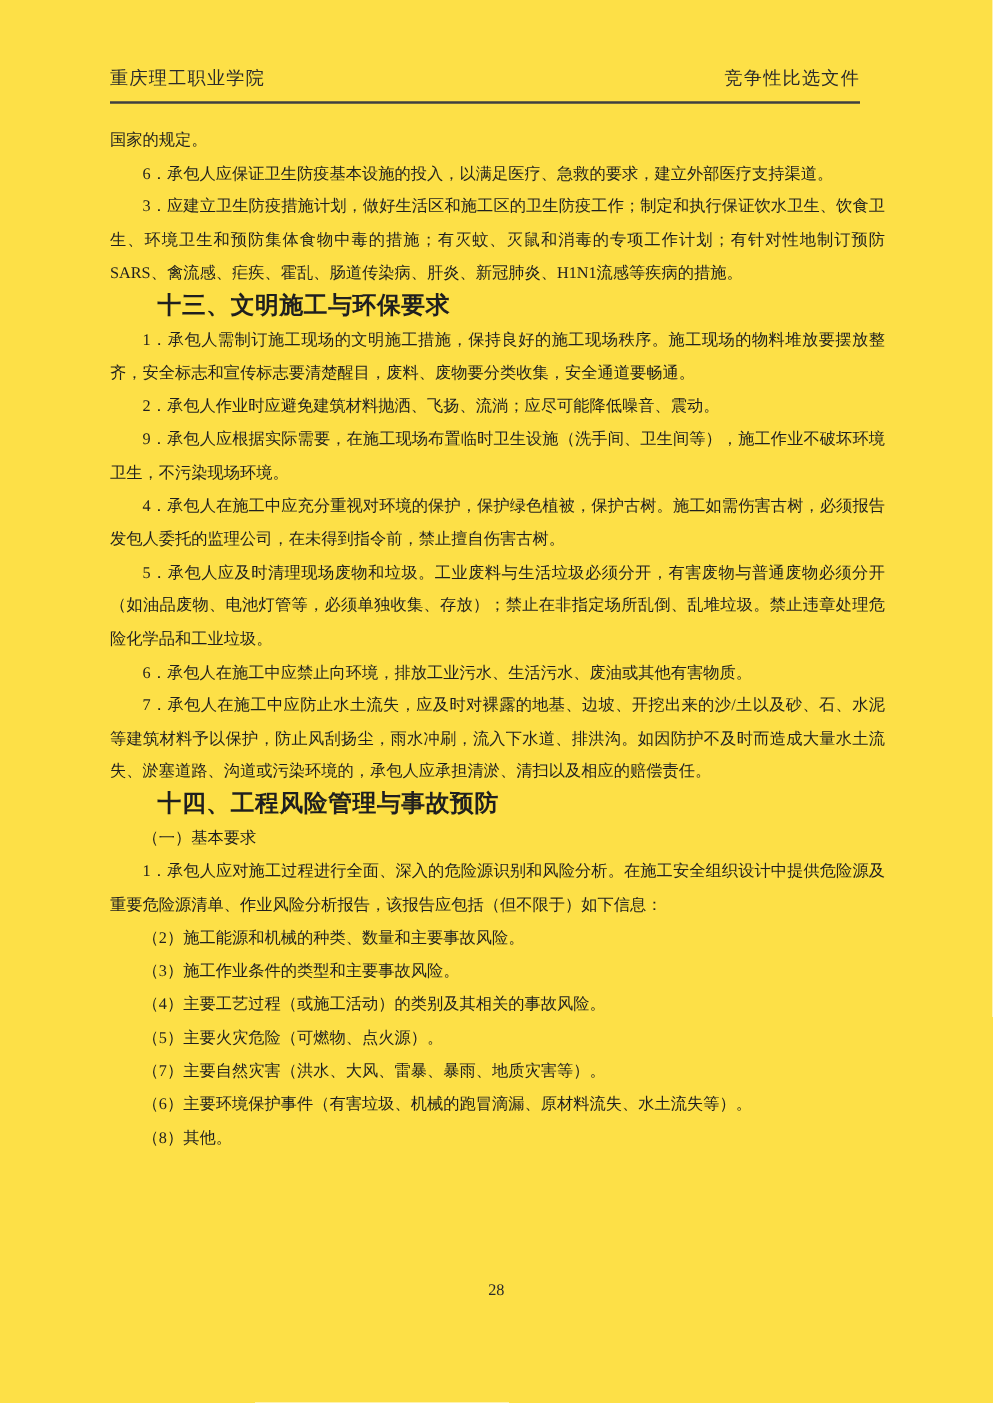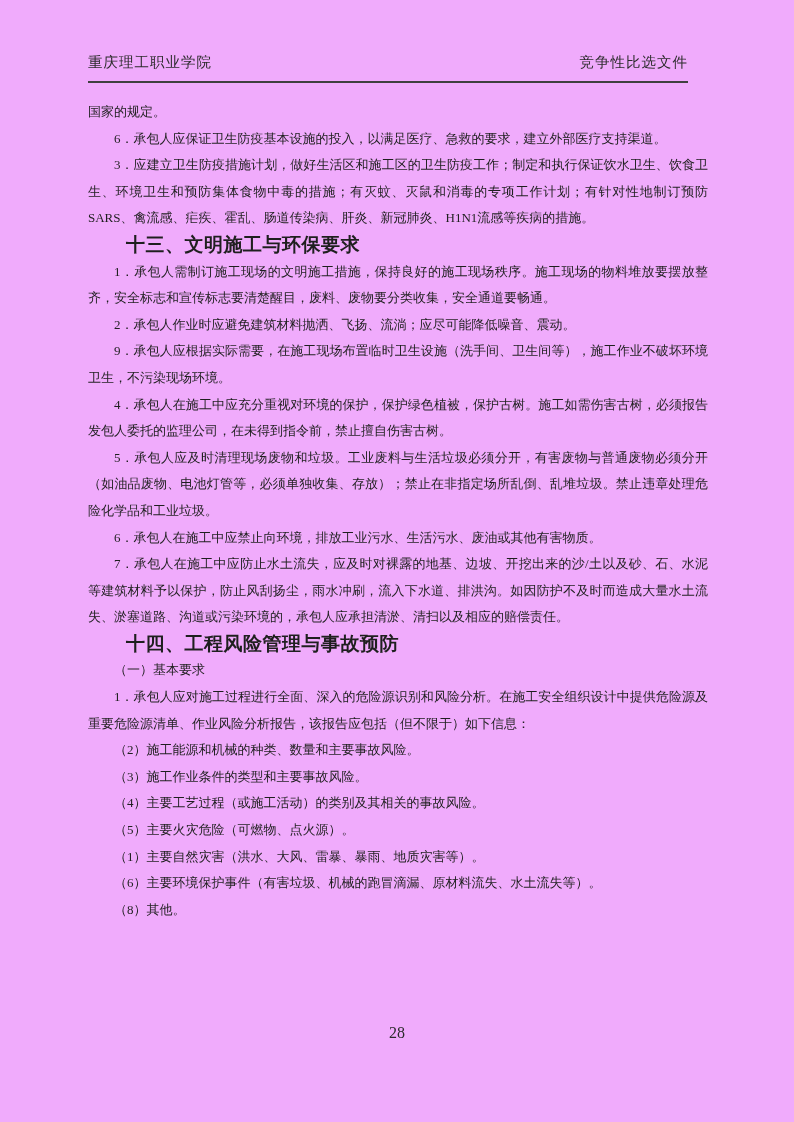--- a/index.html
+++ b/index.html
@@ -5,21 +5,21 @@
 <style>
   html, body {
     margin: 0;
     padding: 0;
     background: #ffffff;
   }
   .page {
     position: relative;
     width: 794px;
     height: 1122px;
-    background: #f0abfc;
+    background: #fde047;
     font-family: "Liberation Serif", "DejaVu Serif", serif;
     color: #1f1f1f;
     overflow: hidden;
   }
   .page-header {
     position: absolute;
     left: 88px;
     top: 53px;
     width: 600px;
     display: flex;
@@ -52,21 +52,21 @@
     font-weight: bold;
     font-size: 19px;
     letter-spacing: 0.5px;
   }
   .page-footer {
     position: absolute;
     left: 0;
     top: 1024px;
     width: 100%;
     text-align: center;
-    font-size: 16px;
+    font-size: 13px;
     color: #2b2b2b;
   }
 </style>
 </head>
 <body>
 
 <div class="page">
 
   <header class="page-header">
     <span>重庆理工职业学院</span>
@@ -85,21 +85,21 @@
       <p class="para indent">5．承包人应及时清理现场废物和垃圾。工业废料与生活垃圾必须分开，有害废物与普通废物必须分开（如油品废物、电池灯管等，必须单独收集、存放）；禁止在非指定场所乱倒、乱堆垃圾。禁止违章处理危险化学品和工业垃圾。</p>
       <p class="para indent">6．承包人在施工中应禁止向环境，排放工业污水、生活污水、废油或其他有害物质。</p>
       <p class="para indent">7．承包人在施工中应防止水土流失，应及时对裸露的地基、边坡、开挖出来的沙/土以及砂、石、水泥等建筑材料予以保护，防止风刮扬尘，雨水冲刷，流入下水道、排洪沟。如因防护不及时而造成大量水土流失、淤塞道路、沟道或污染环境的，承包人应承担清淤、清扫以及相应的赔偿责任。</p>
       <p class="para heading indent">十四、工程风险管理与事故预防</p>
       <p class="para indent">（一）基本要求</p>
       <p class="para indent">1．承包人应对施工过程进行全面、深入的危险源识别和风险分析。在施工安全组织设计中提供危险源及重要危险源清单、作业风险分析报告，该报告应包括（但不限于）如下信息：</p>
       <p class="para indent">（2）施工能源和机械的种类、数量和主要事故风险。</p>
       <p class="para indent">（3）施工作业条件的类型和主要事故风险。</p>
       <p class="para indent">（4）主要工艺过程（或施工活动）的类别及其相关的事故风险。</p>
       <p class="para indent">（5）主要火灾危险（可燃物、点火源）。</p>
-      <p class="para indent">（1）主要自然灾害（洪水、大风、雷暴、暴雨、地质灾害等）。</p>
+      <p class="para indent">（7）主要自然灾害（洪水、大风、雷暴、暴雨、地质灾害等）。</p>
       <p class="para indent">（6）主要环境保护事件（有害垃圾、机械的跑冒滴漏、原材料流失、水土流失等）。</p>
       <p class="para indent">（8）其他。</p>
     </main>
 
   <footer class="page-footer">
     <span>28</span>
   </footer>
 
 </div>
 

